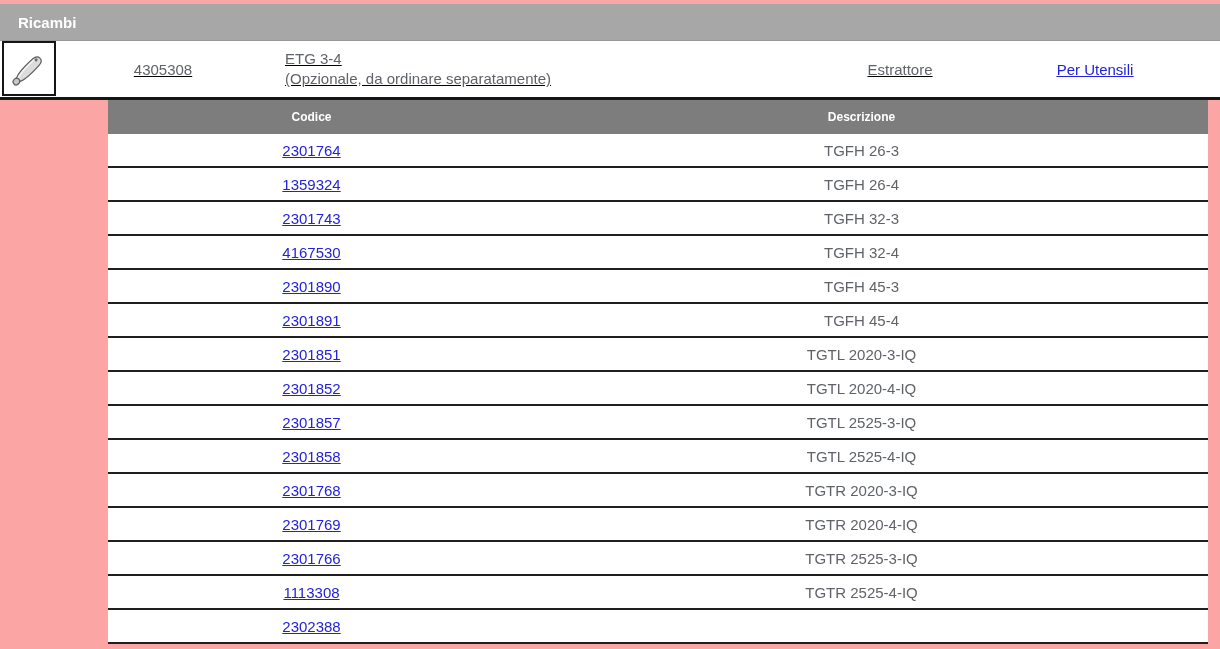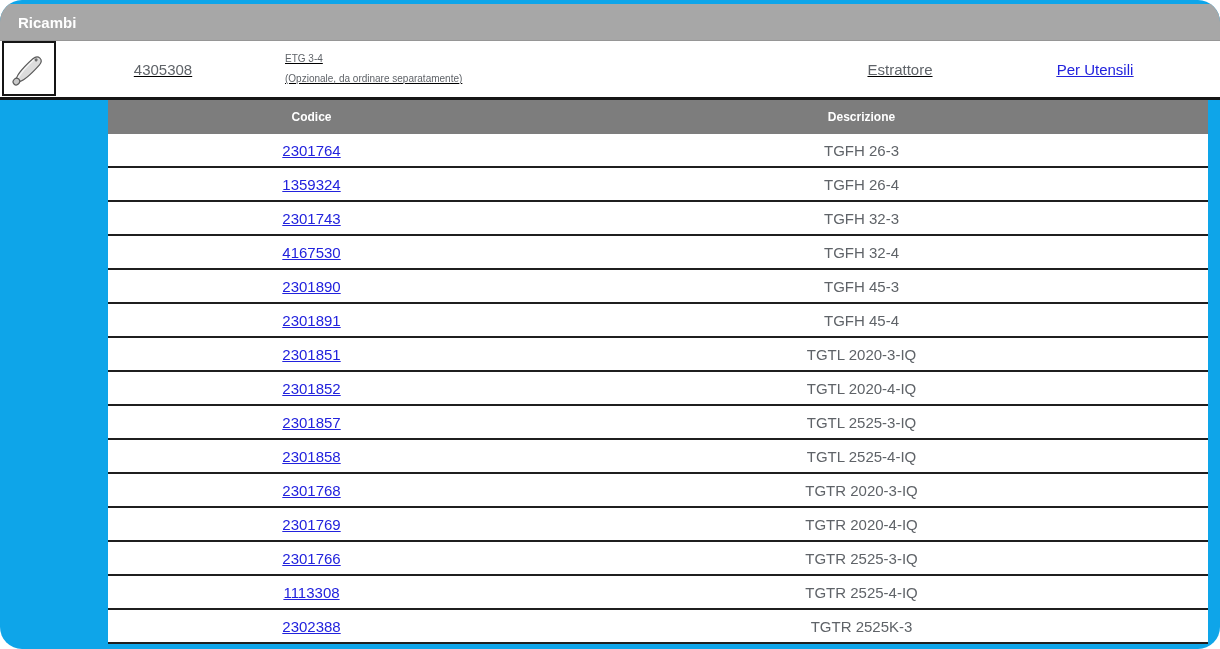--- a/index.html
+++ b/index.html
@@ -1,19 +1,19 @@
 <!DOCTYPE html>
 <html><head>
 <meta charset="utf-8">
 <style>
   html, body { margin: 0; padding: 0; background: #ffffff; }
   body { font-family: "Liberation Sans", sans-serif; }
   .page {
-    width: 1220px; height: 649px; background: #0ea5e9;
-    position: relative; overflow: hidden; border-radius: 22px;
+    width: 1220px; height: 649px; background: #fca5a5;
+    position: relative; overflow: hidden;
   }
   
   .top-bar {
     margin-top: 4px; height: 37px; background: #a7a7a7;
     border-bottom: 1px solid #969696; box-sizing: border-box;
     display: flex; align-items: center; padding-left: 18px;
     color: #ffffff; font-weight: bold; font-size: 15px;
   }
   
   .part-row {
@@ -21,21 +21,21 @@
     border-bottom: 3px solid #151515; background: #ffffff; text-decoration: underline;
   }
   .icon-cell { width: 56px; flex: none; }
   .thumb {
     width: 50px; height: 51px; margin-left: 2px; margin-top: -1px;
     border: 2px solid #151515; background: #ffffff; box-sizing: content-box;
     display: flex; align-items: center; justify-content: center;
   }
   .num-cell  { width: 214px; flex: none; text-align: center; color: #5f6368; font-size: 15px; }
   .name-cell { width: 560px; flex: none; padding-left: 15px; box-sizing: border-box;
-               color: #5f6368; font-size: 10px; line-height: 20px; }
+               color: #5f6368; font-size: 15px; line-height: 20px; }
   .type-cell { width: 140px; flex: none; text-align: center; color: #5f6368; font-size: 15px; }
   .link-cell { width: 250px; flex: none; text-align: center; font-size: 15px; }
   a.link { color: #2222dd; text-decoration: underline; cursor: pointer; }
   
   .table { margin-left: 108px; width: 1100px; }
   .thead {
     height: 34px; background: #7d7d7d; display: flex; align-items: center;
     color: #ffffff; font-weight: bold; font-size: 12px;
   }
   .col-code { width: 37%; flex: none; text-align: center; }
@@ -137,18 +137,17 @@
         <div class="trow">
           <div class="col-code"><a class="link">2301766</a></div>
           <div class="col-desc">TGTR 2525-3-IQ</div>
         </div>
         <div class="trow">
           <div class="col-code"><a class="link">1113308</a></div>
           <div class="col-desc">TGTR 2525-4-IQ</div>
         </div>
         <div class="trow">
           <div class="col-code"><a class="link">2302388</a></div>
-          <div class="col-desc">TGTR 2525K-3</div>
         </div>
       </div>
   </div>
 
 </div>
 
 </body></html>

